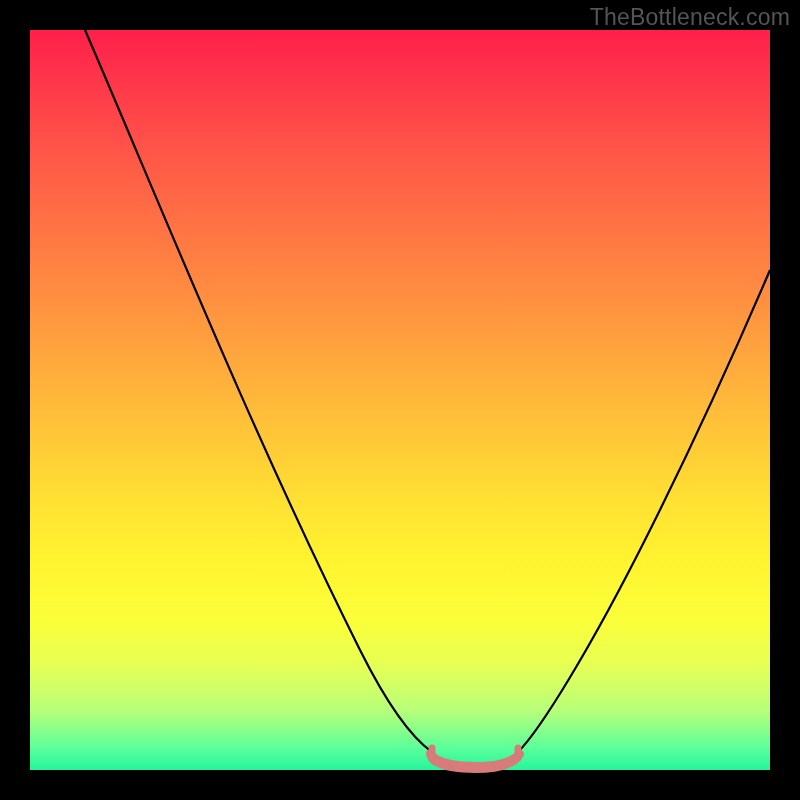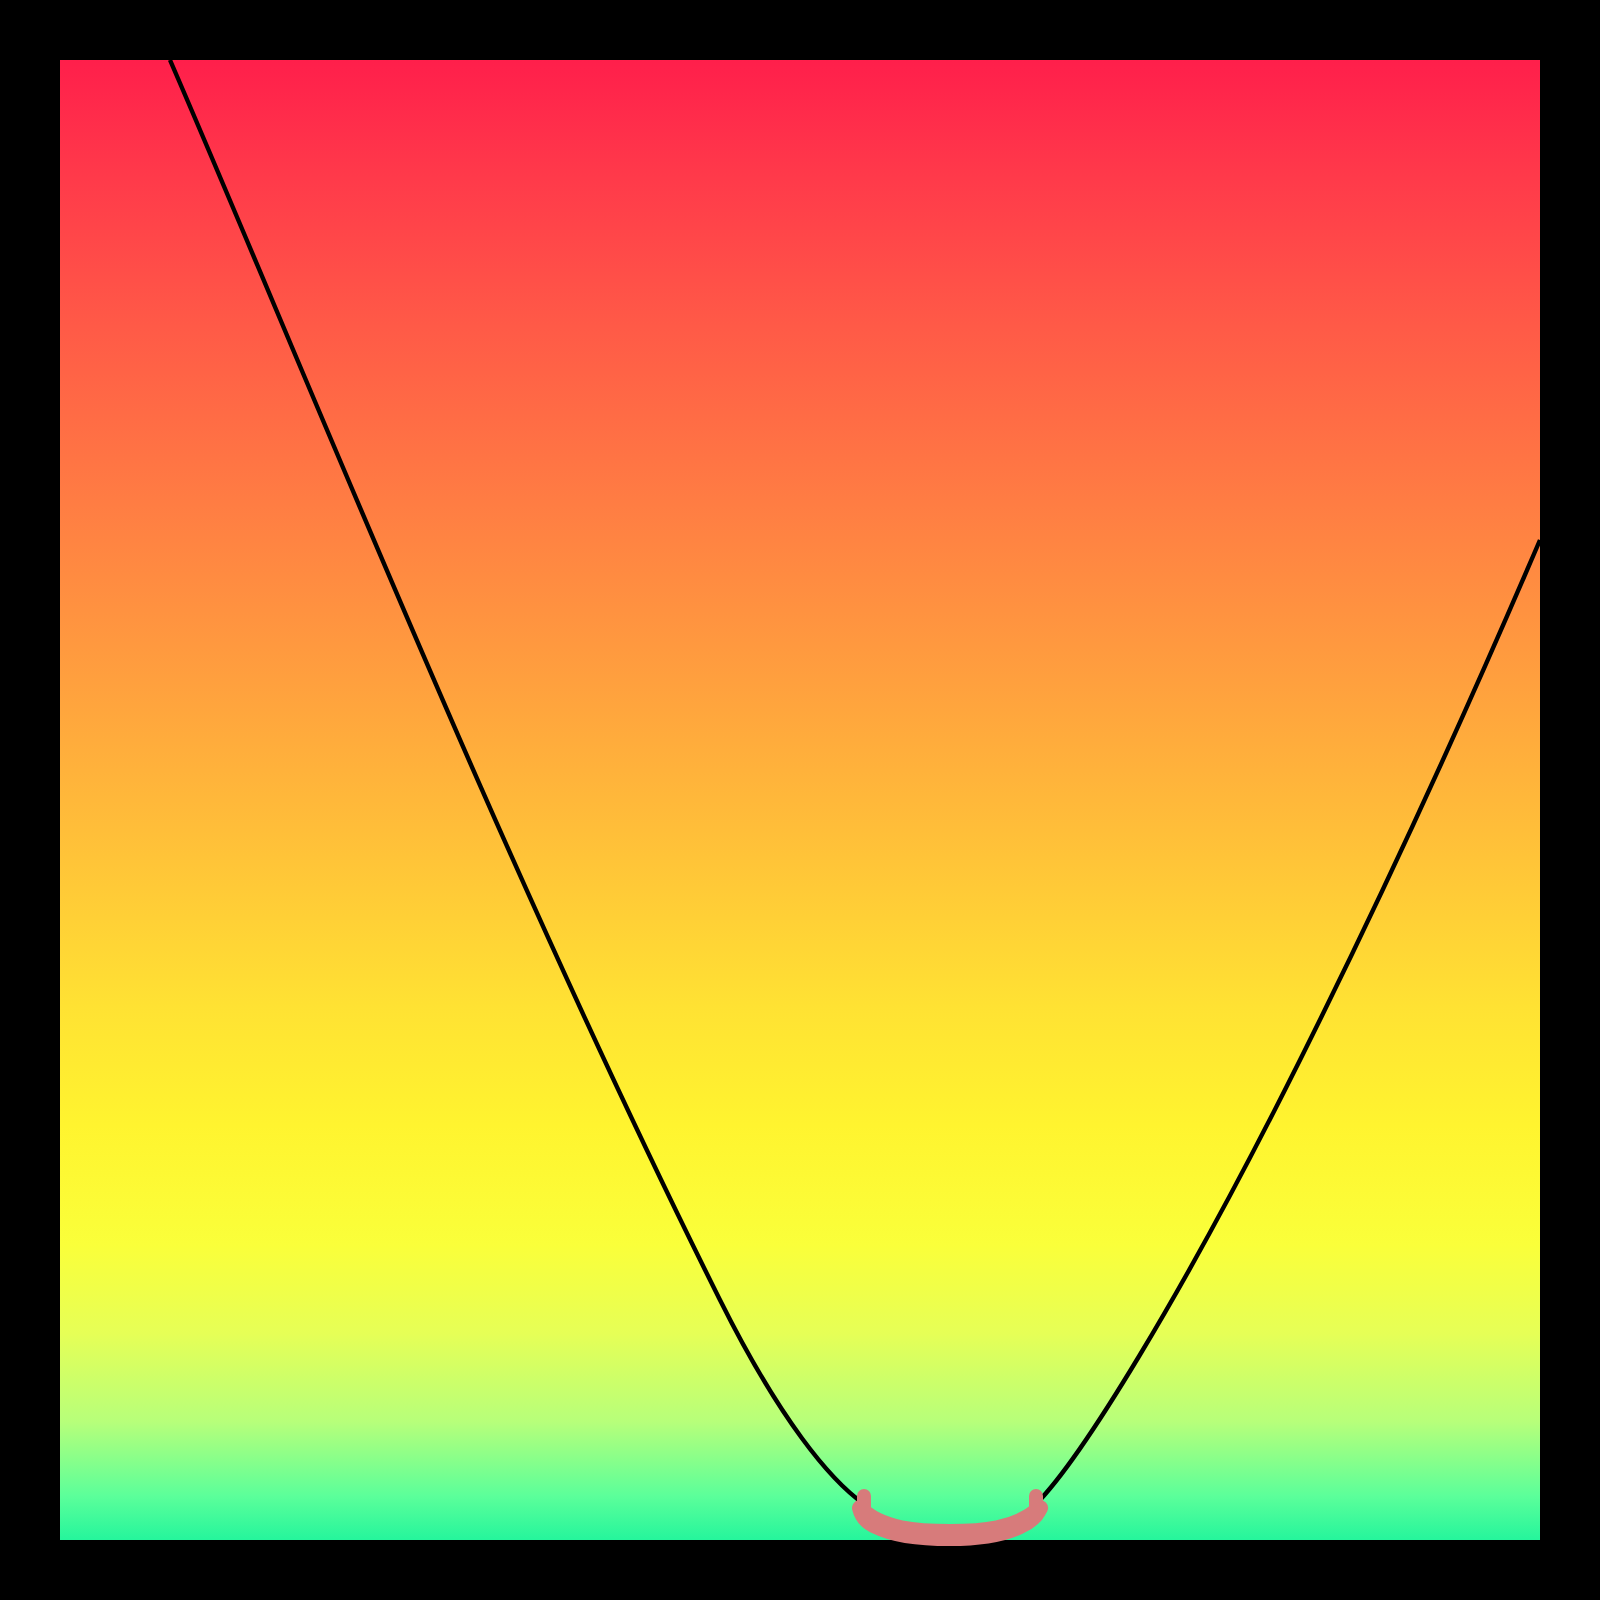--- a/index.html
+++ b/index.html
@@ -55,20 +55,21 @@
     top: 0;
     width: 740px;
     height: 740px;
     overflow: visible;
   }
 </style>
 </head>
 <body>
 
 <div class="outer">
+  <div class="watermark">TheBottleneck.com</div>
   <div class="plot-area">
     <svg class="curve" viewBox="0 0 740 740" preserveAspectRatio="none">
       <path d="M 55 0
                C 120 150, 220 400, 330 620
                C 360 680, 385 710, 402 722" fill="none" stroke="#000" stroke-width="2.2"></path>
       <path d="M 488 722
                C 510 700, 560 620, 620 500
                C 670 400, 710 310, 740 240" fill="none" stroke="#000" stroke-width="2.2"></path>
       <path d="M 400 724
                C 410 735, 430 736, 445 736

